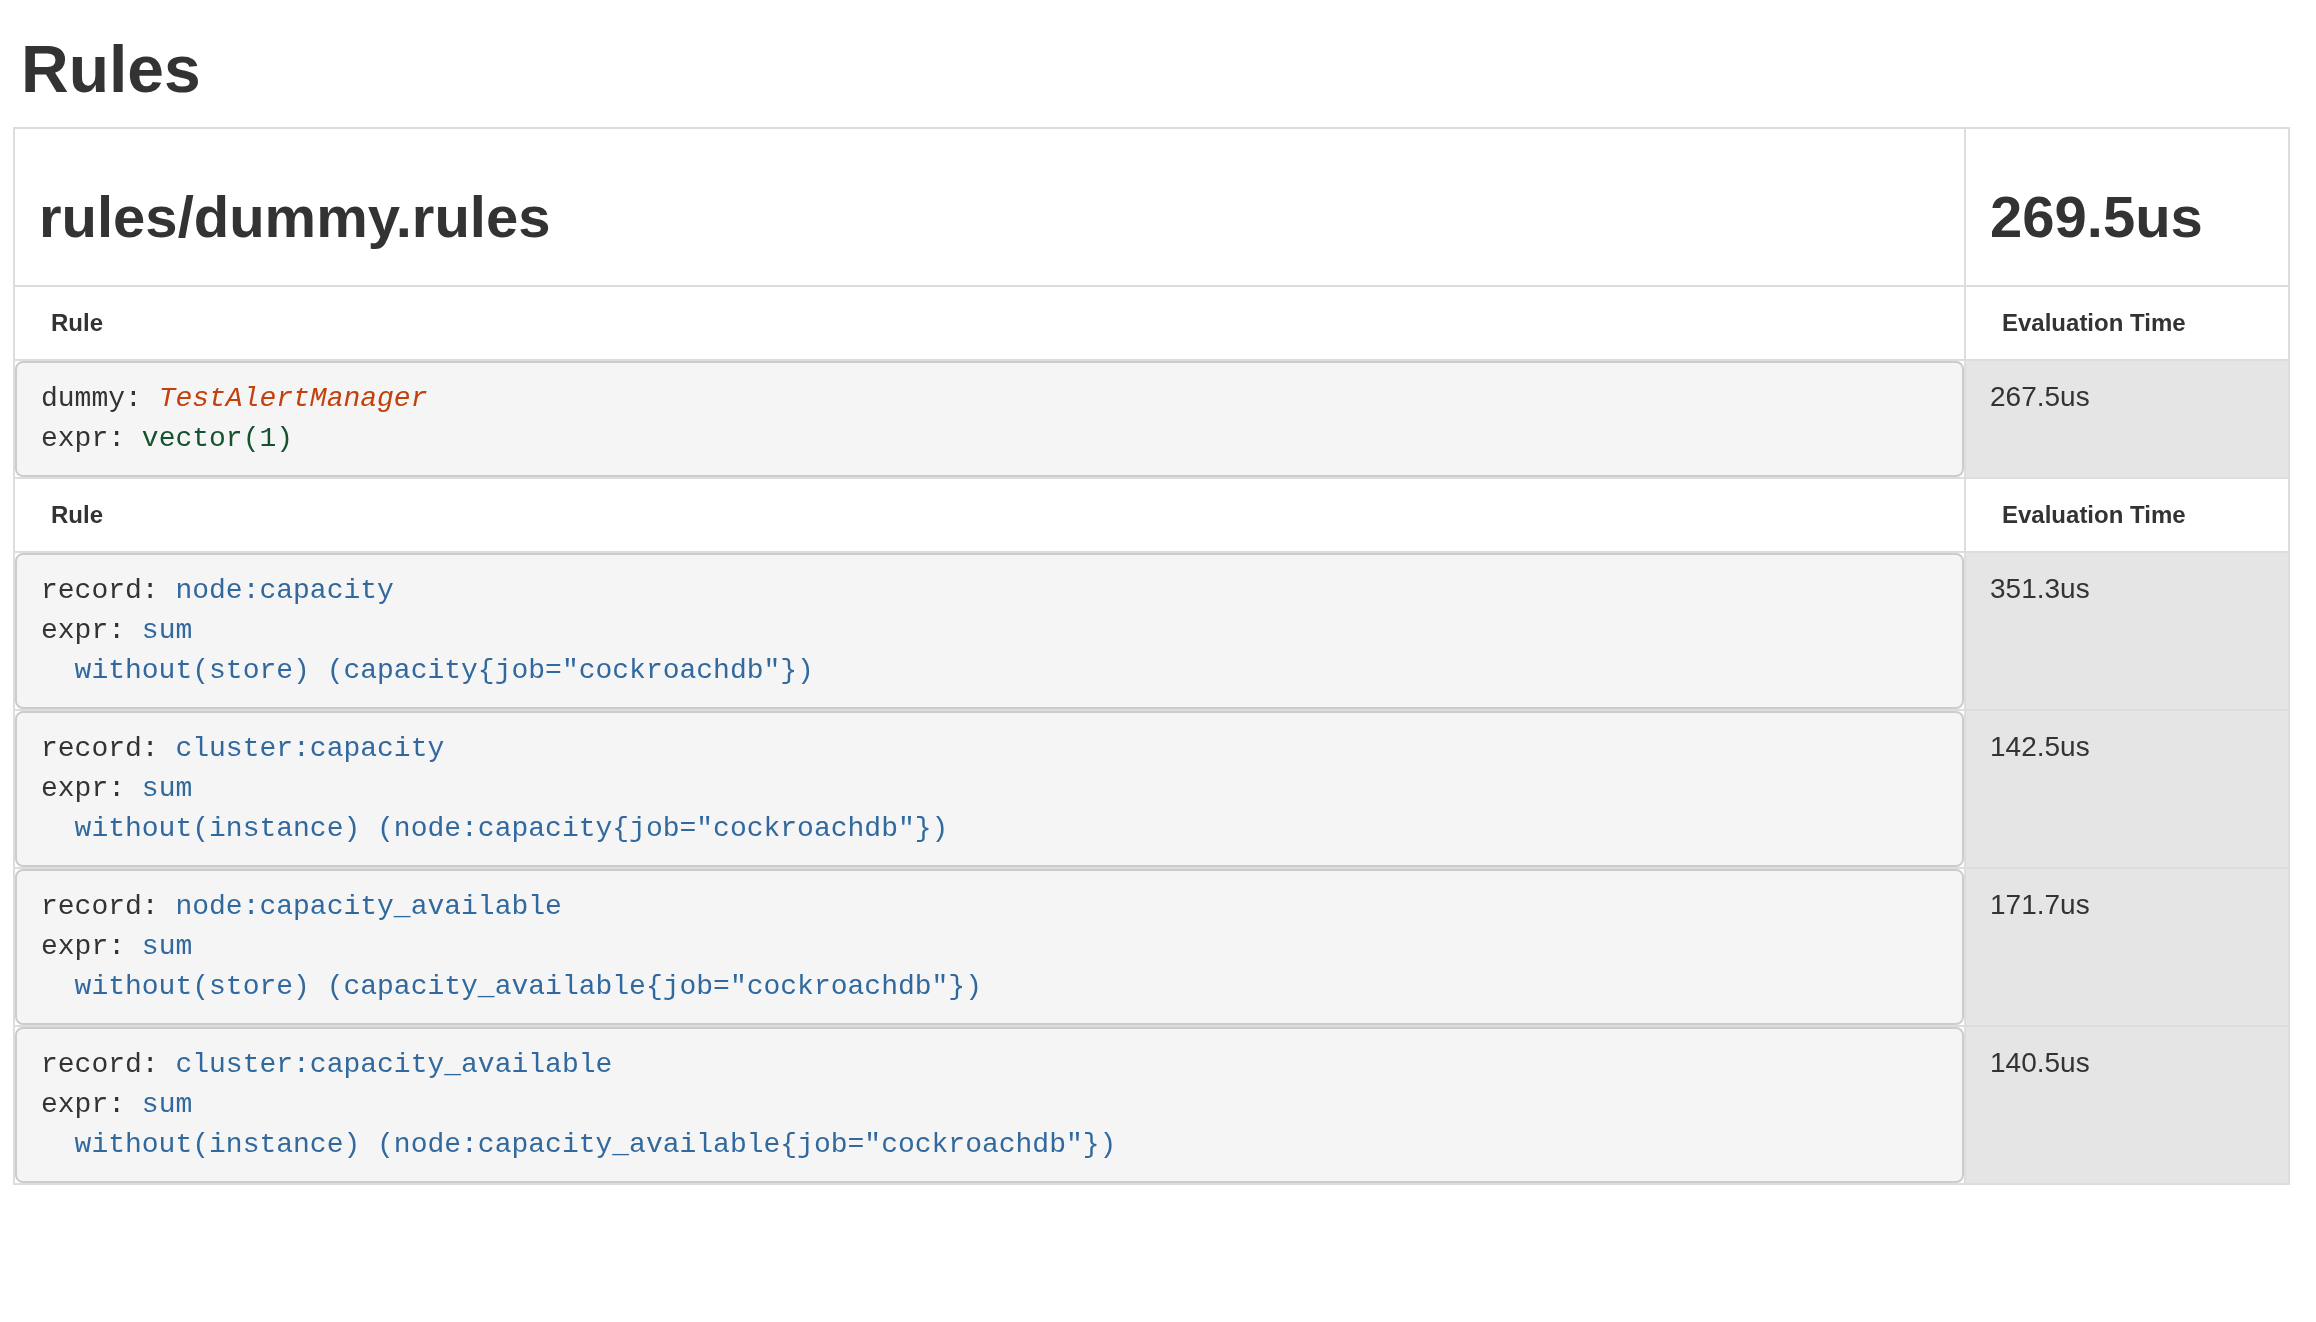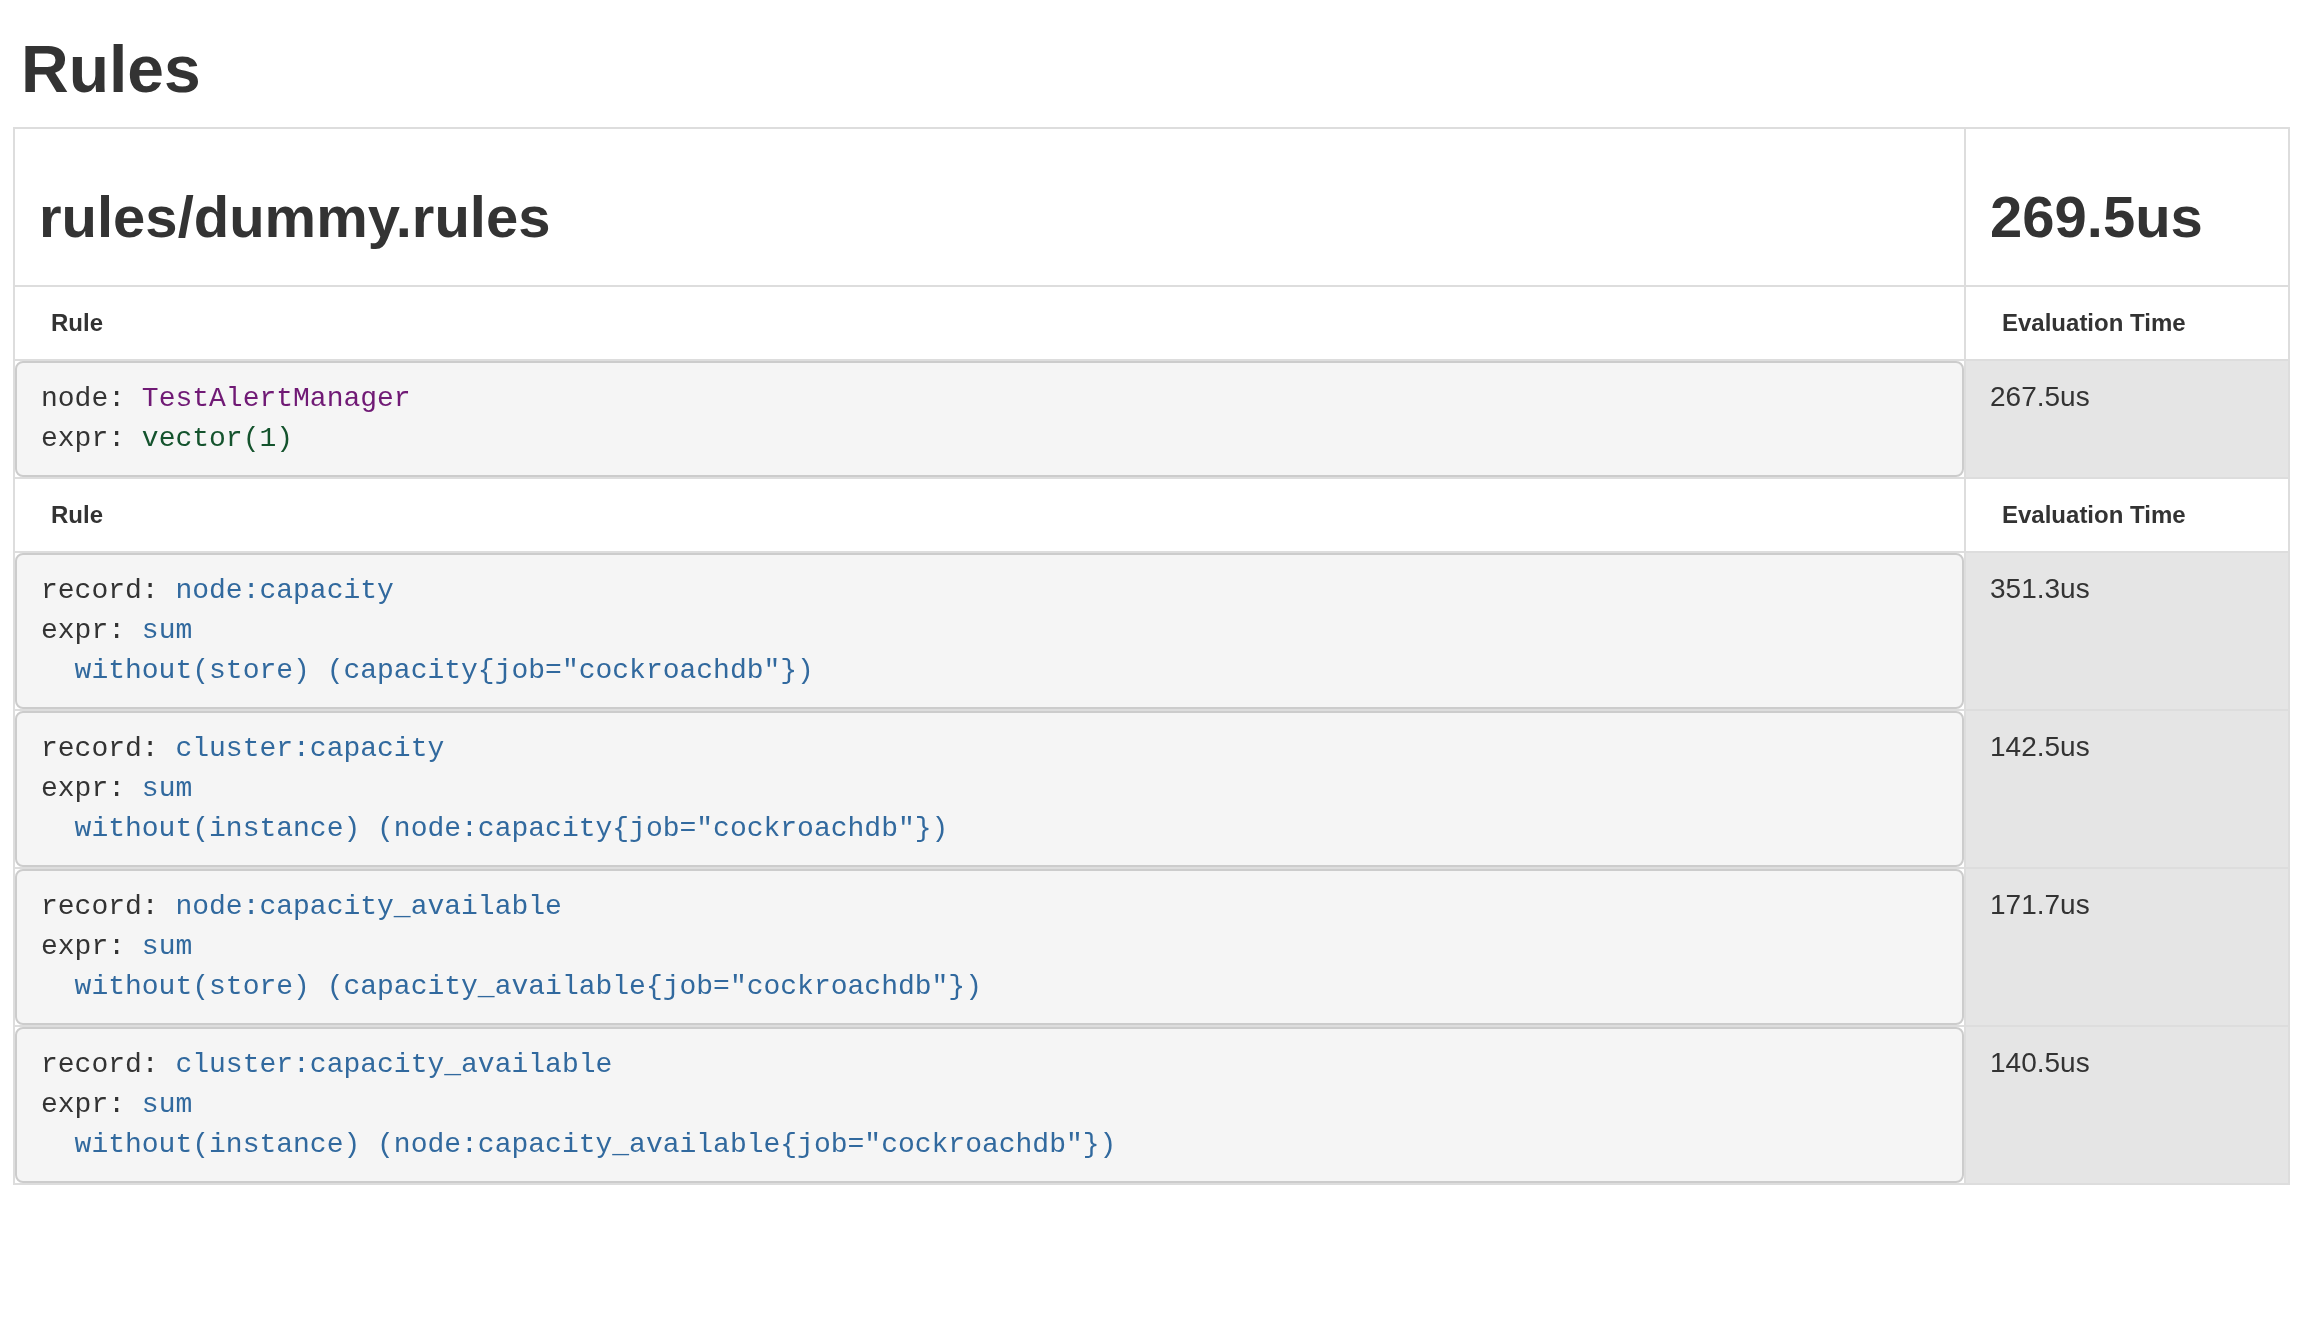--- a/index.html
+++ b/index.html
@@ -101,21 +101,21 @@
           <td class="group-time-cell">
             <h2 class="group-heading">269.5us</h2>
           </td>
         </tr>
         <tr class="head-row">
           <th>Rule</th>
           <th>Evaluation Time</th>
         </tr>
         <tr class="rule-row">
           <td class="rule-cell">
-            <pre class="rule-pre"><div class="code-line"><span class="code-key">node: </span><a class="code-link" href="#" style="color: #701a75;">TestAlertManager</a></div><div class="code-line"><span class="code-key">expr: </span><a class="code-link" href="#" style="color: #14532d;">vector(1)</a></div></pre>
+            <pre class="rule-pre"><div class="code-line"><span class="code-key">dummy: </span><a class="code-link" href="#" style="color: #c2410c; font-style: italic;">TestAlertManager</a></div><div class="code-line"><span class="code-key">expr: </span><a class="code-link" href="#" style="color: #14532d;">vector(1)</a></div></pre>
           </td>
           <td class="time-cell">267.5us</td>
         </tr>
         <tr class="head-row">
           <th>Rule</th>
           <th>Evaluation Time</th>
         </tr>
         <tr class="rule-row">
           <td class="rule-cell">
             <pre class="rule-pre"><div class="code-line"><span class="code-key">record: </span><a class="code-link" href="#" style="color: rgb(49, 105, 158);">node:capacity</a></div><div class="code-line"><span class="code-key">expr: </span><a class="code-link" href="#" style="color: rgb(49, 105, 158);">sum</a></div><div class="code-line"><a class="code-link" href="#" style="color: rgb(49, 105, 158);">  without(store) (capacity{job="cockroachdb"})</a></div></pre>

